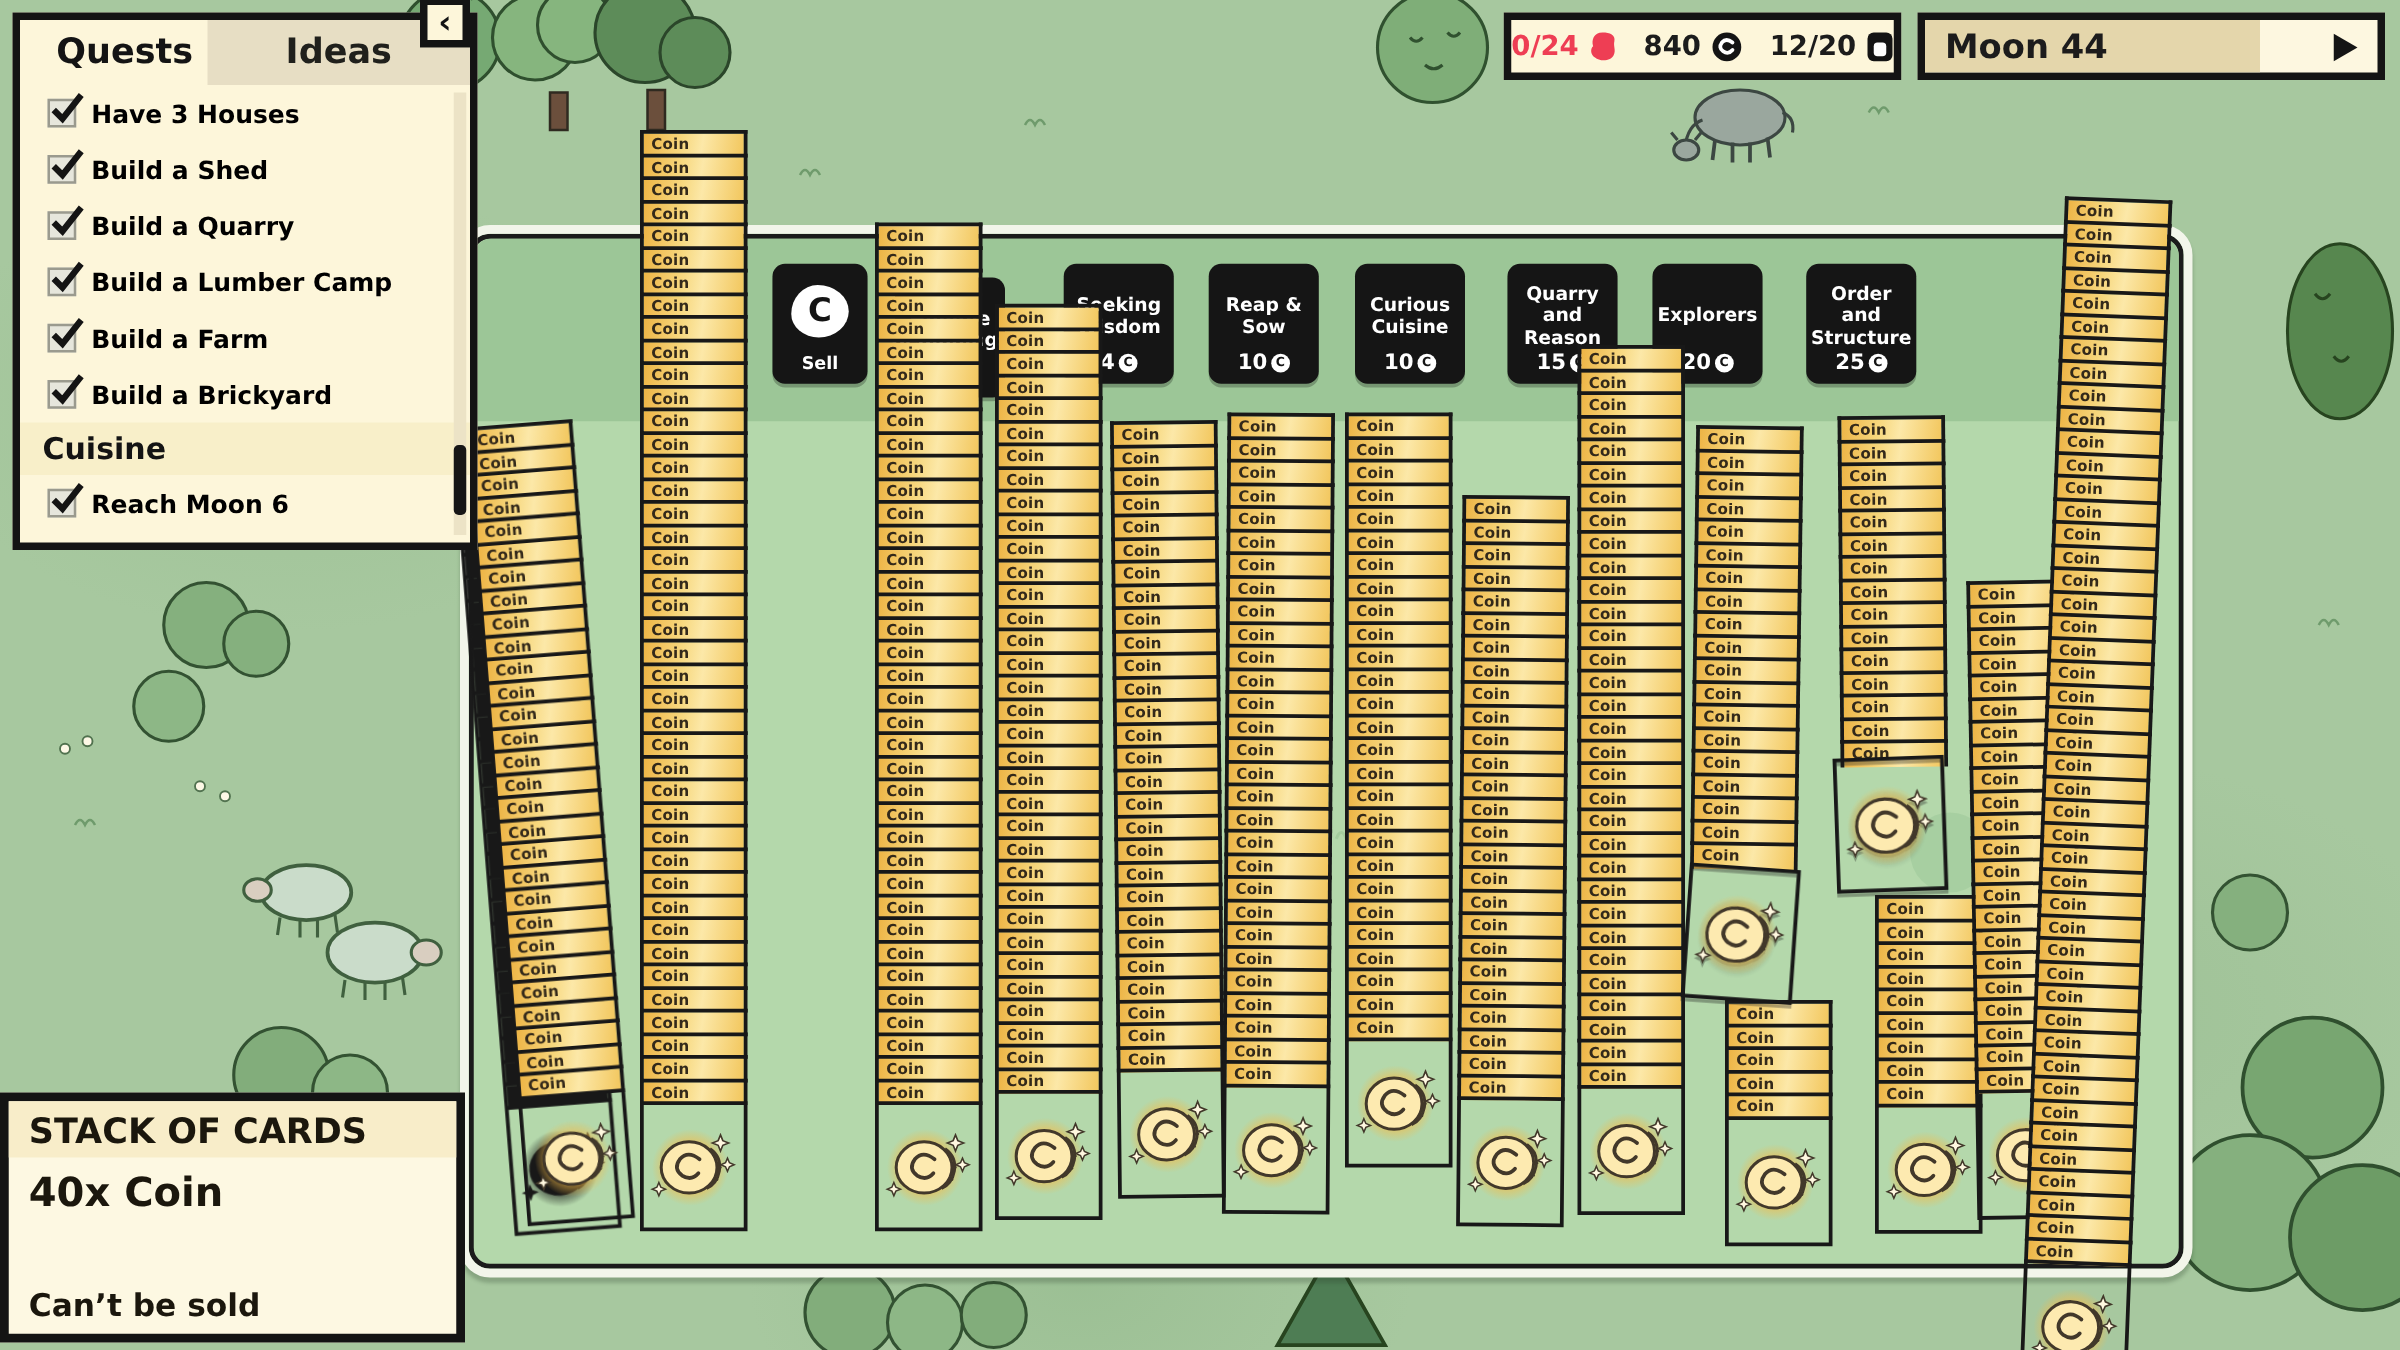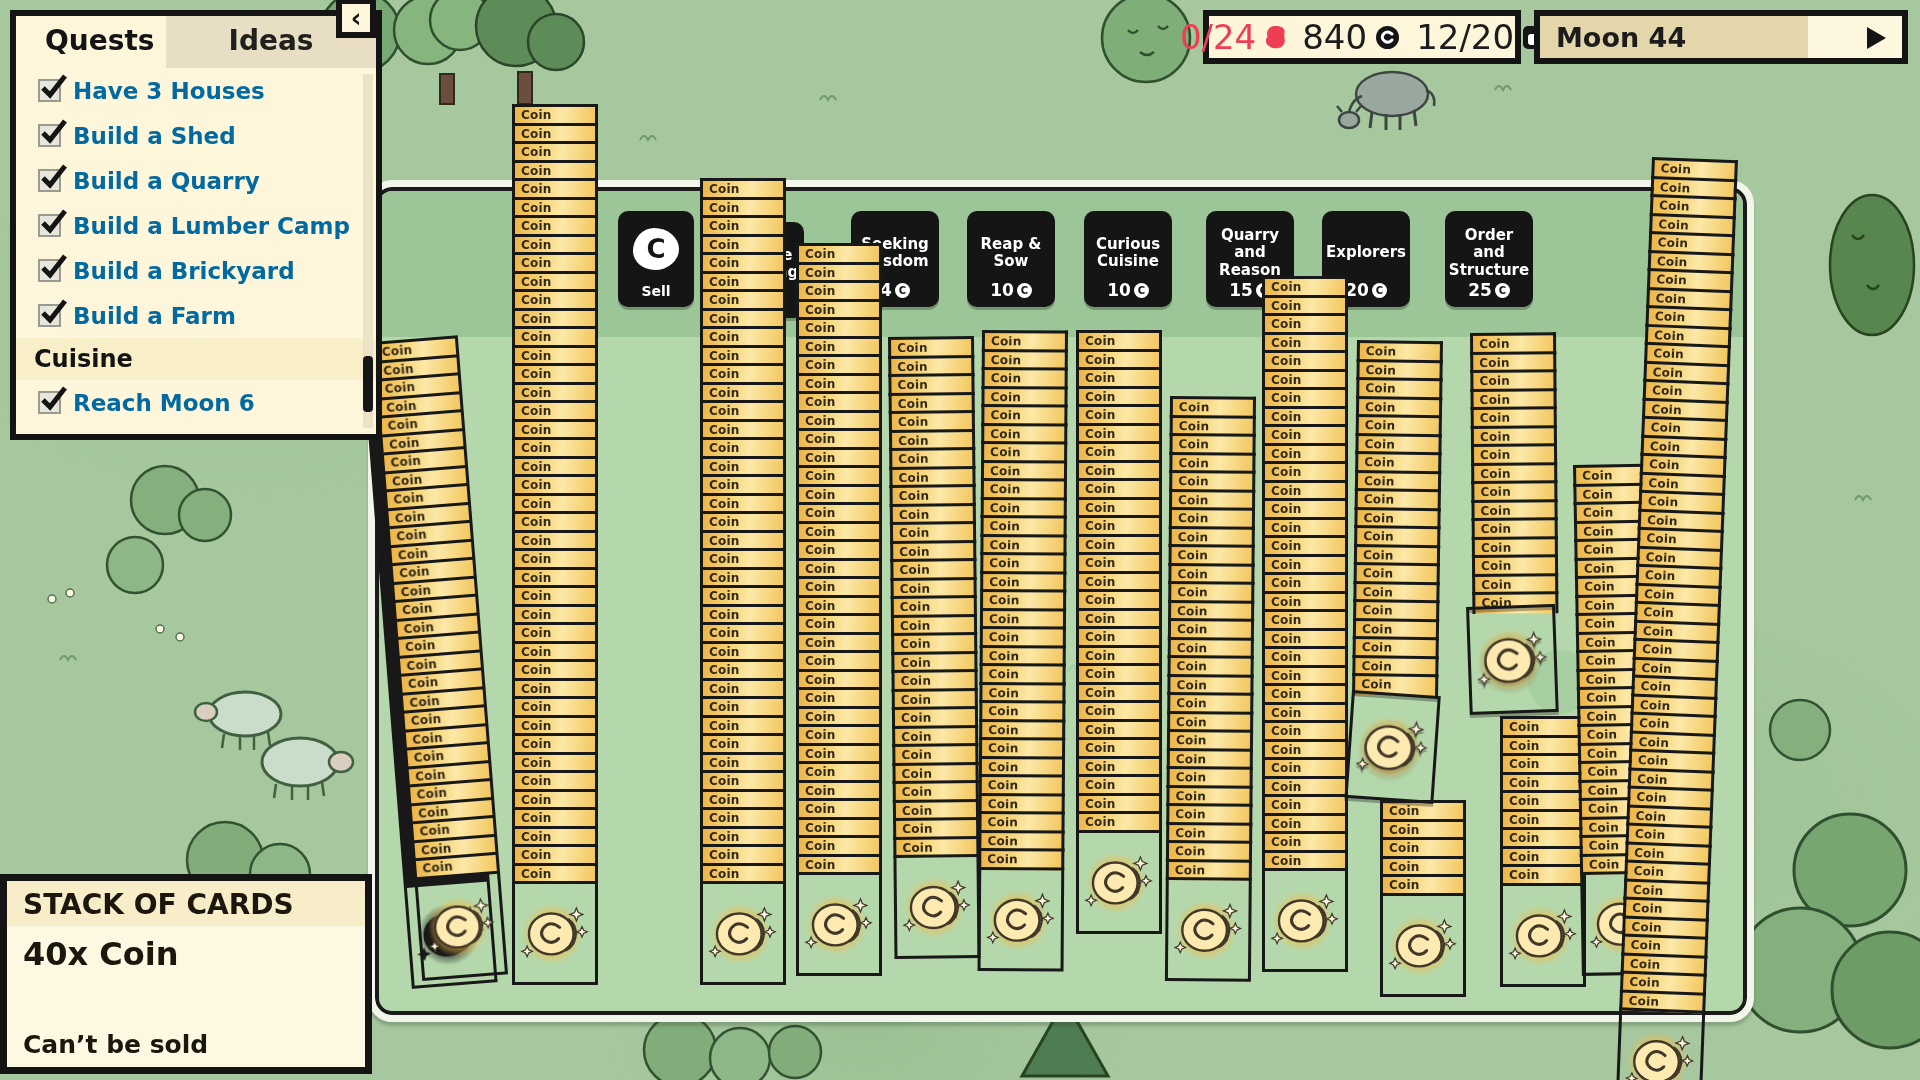--- a/index.html
+++ b/index.html
@@ -65,32 +65,32 @@
   #q-tab-ideas{position:absolute;left:150px;right:0;top:8px;text-align:center;
     font-size:28px;font-weight:700;color:#20201c;}
   #q-collapse{position:absolute;left:336px;top:-2px;width:40px;height:40px;background:#fdf6da;
     border:6px solid #141414;box-sizing:border-box;z-index:41;display:flex;
     align-items:center;justify-content:center;font-size:26px;font-weight:700;color:#141414;
     line-height:1;}
   .q-item{display:flex;align-items:center;height:45px;padding-left:22px;gap:12px;}
   .q-check{position:relative;width:23px;height:23px;background:#e6e6dc;
     border:2px solid #9a9a8e;box-sizing:border-box;flex:none;}
   .q-check svg{position:absolute;left:-2px;top:-9px;width:30px;height:30px;overflow:visible;}
-  .q-label{font-size:23px;font-weight:700;color:#0369a1;text-align:right;}
+  .q-label{font-size:20px;font-weight:700;color:#000000;text-align:right;}
   .q-section{height:42px;display:flex;align-items:center;padding-left:18px;
     background:#f8efc9;font-size:24px;font-weight:700;color:#141414;}
   #q-scroll-track{position:absolute;right:3px;top:58px;width:10px;bottom:6px;background:#ece3c6;}
   #q-scroll-thumb{position:absolute;right:3px;top:340px;width:10px;height:56px;background:#161616;
     border-radius:4px;}
 
   
   #stats{position:absolute;left:1203px;top:10px;width:318px;height:54px;z-index:40;
     background:#fdf6da;border:6px solid #141414;box-sizing:border-box;
     display:flex;align-items:center;justify-content:center;gap:8px;}
-  .stat-num{font-size:34px;font-weight:400;color:#1c1c1c;}
+  .stat-num{font-size:22px;font-weight:700;color:#1c1c1c;}
   #quota-num{color:#ee3e54;}
   .stat-gap{width:14px;}
   .sicon{flex:none;display:block;}
 
   
   #moon{position:absolute;left:1534px;top:10px;width:374px;height:54px;z-index:40;
     background:#fdf7e0;border:6px solid #141414;box-sizing:border-box;overflow:hidden;}
   #moon-fill{position:absolute;left:0;top:0;bottom:0;background:#e4d6ab;}
   #moon-label{position:absolute;left:16px;top:6px;font-size:27px;font-weight:700;color:#1c1c1c;}
   #moon-play{position:absolute;right:16px;top:11px;width:0;height:0;
@@ -1630,29 +1630,29 @@
           </svg>
         </span>
       <span class="q-label">Build a Lumber Camp</span>
     </div>
     <div class="q-item">
       <span class="q-check">
           <svg viewBox="0 0 30 30">
             <path d="M5 16 L12 23 L27 4" fill="none" stroke="#141414" stroke-width="5"></path>
           </svg>
         </span>
-      <span class="q-label">Build a Brickyard</span>
+      <span class="q-label">Build a Farm</span>
     </div>
     <div class="q-item">
       <span class="q-check">
           <svg viewBox="0 0 30 30">
             <path d="M5 16 L12 23 L27 4" fill="none" stroke="#141414" stroke-width="5"></path>
           </svg>
         </span>
-      <span class="q-label">Build a Farm</span>
+      <span class="q-label">Build a Brickyard</span>
     </div>
     <div class="q-section">Cuisine</div>
     <div class="q-item">
       <span class="q-check">
           <svg viewBox="0 0 30 30">
             <path d="M5 16 L12 23 L27 4" fill="none" stroke="#141414" stroke-width="5"></path>
           </svg>
         </span>
       <span class="q-label">Reach Moon 6</span>
     </div>

